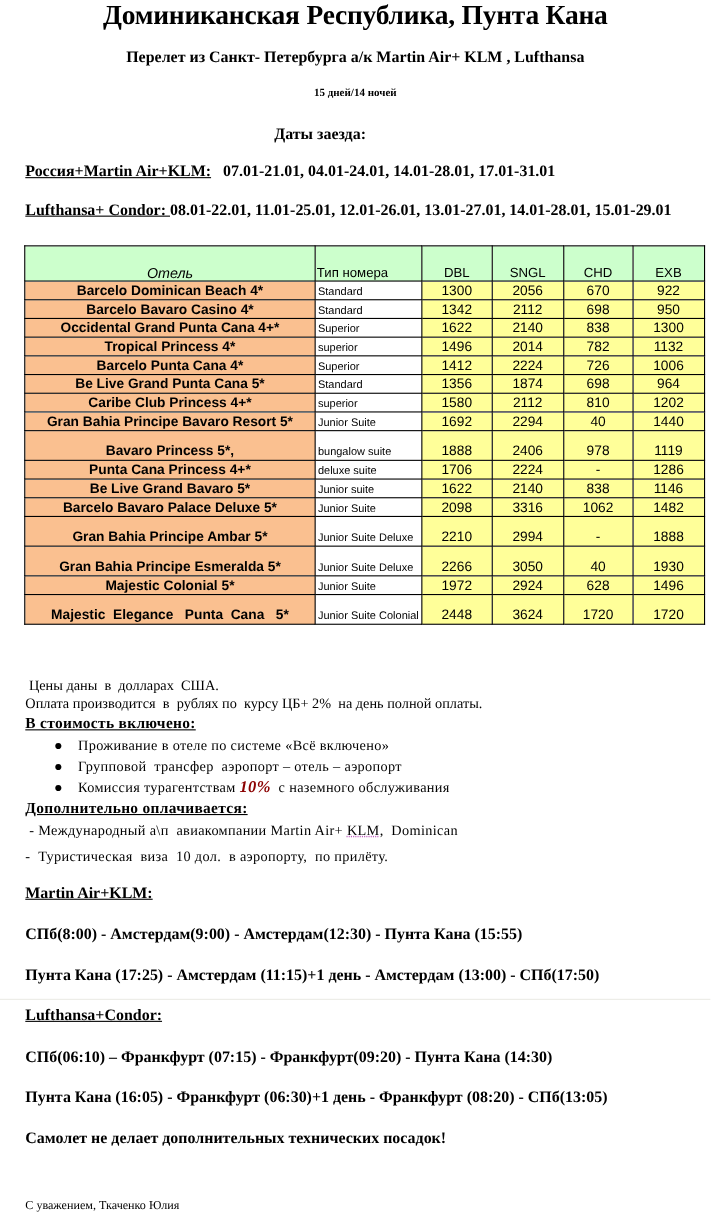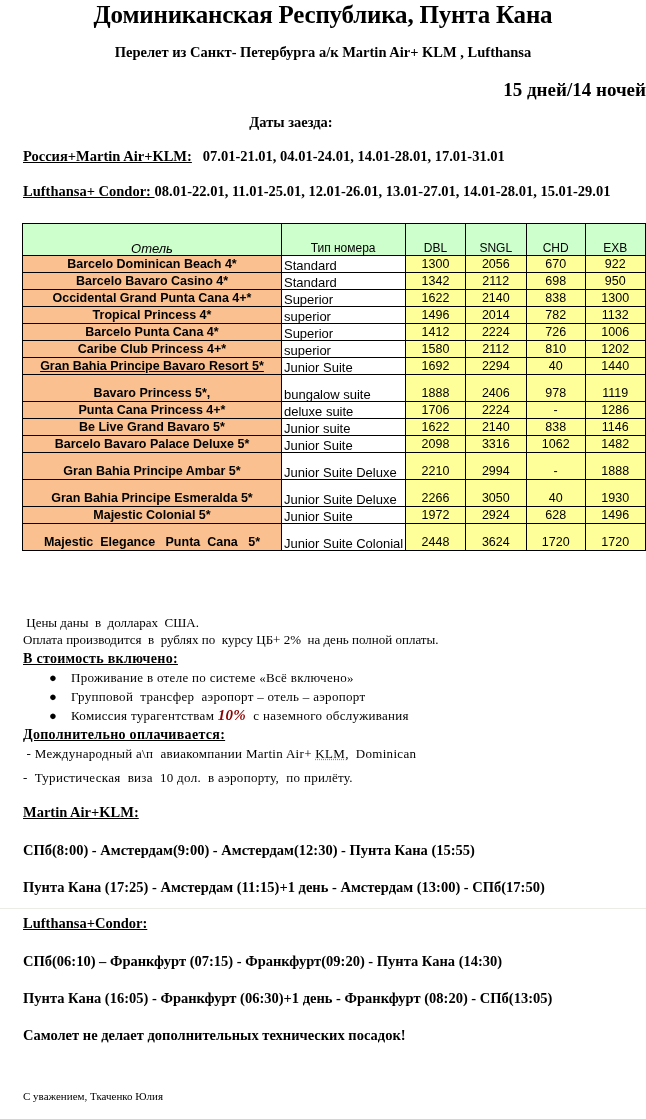--- a/index.html
+++ b/index.html
@@ -25,22 +25,22 @@
       letter-spacing: -0.2px;
     }
     .subtitle {
       left: 0; width: 646px; top: 44px;
       text-align: center;
       font-size: 14.5px;
       font-weight: bold;
     }
     .duration {
       left: 0; width: 646px; top: 79px;
-      text-align: right;
-      font-size: 19px;
+      text-align: center;
+      font-size: 10px;
       font-weight: bold;
     }
     .dates-title {
       left: 0; width: 582px; top: 114px;
       text-align: center;
       font-size: 14.5px;
       font-weight: bold;
     }
     .route-dates {
       left: 23px; width: 615px;
@@ -73,37 +73,37 @@
       vertical-align: bottom;
       height: 31px;
       line-height: 13px;
     }
     table.prices thead th.hotel-h {
       font-style: italic;
       text-align: center;
       font-size: 13px;
     }
     table.prices thead th.type-h {
-      text-align: center;
+      text-align: left;
       white-space: normal;
       padding-left: 1px;
     }
     table.prices thead th.num-h { text-align: center; }
     td.hotel {
       background: #fac090;
       font-weight: bold;
       font-size: 12.5px;
       text-align: center;
       padding-left: 7px;
       vertical-align: bottom;
       line-height: 15px;
     }
     td.rtype {
       background: #ffffff;
-      font-size: 13px;
+      font-size: 10px;
       text-align: left;
       padding-left: 4px;
       vertical-align: bottom;
       white-space: normal;
       line-height: 12px;
     }
     td.num {
       background: #ffff99;
       font-size: 12.5px;
       text-align: center;
@@ -246,29 +246,37 @@
       </tr>
       <tr class="r1">
         <td class="hotel" style="white-space: pre;">Barcelo Punta Cana 4*</td>
         <td class="rtype">Superior</td>
         <td class="num">1412</td>
         <td class="num">2224</td>
         <td class="num">726</td>
         <td class="num">1006</td>
       </tr>
       <tr class="r1">
+        <td class="hotel" style="white-space: pre;">Be Live Grand Punta Cana 5*</td>
+        <td class="rtype">Standard</td>
+        <td class="num">1356</td>
+        <td class="num">1874</td>
+        <td class="num">698</td>
+        <td class="num">964</td>
+      </tr>
+      <tr class="r1">
         <td class="hotel" style="white-space: pre;">Caribe Club Princess 4+*</td>
         <td class="rtype">superior</td>
         <td class="num">1580</td>
         <td class="num">2112</td>
         <td class="num">810</td>
         <td class="num">1202</td>
       </tr>
       <tr class="r1">
-        <td class="hotel" style="white-space: pre; text-decoration: underline;">Gran Bahia Principe Bavaro Resort 5*</td>
+        <td class="hotel" style="white-space: pre;">Gran Bahia Principe Bavaro Resort 5*</td>
         <td class="rtype">Junior Suite</td>
         <td class="num">1692</td>
         <td class="num">2294</td>
         <td class="num">40</td>
         <td class="num">1440</td>
       </tr>
       <tr class="r2">
         <td class="hotel" style="white-space: pre;">Bavaro Princess 5*,</td>
         <td class="rtype">bungalow suite</td>
         <td class="num">1888</td>

